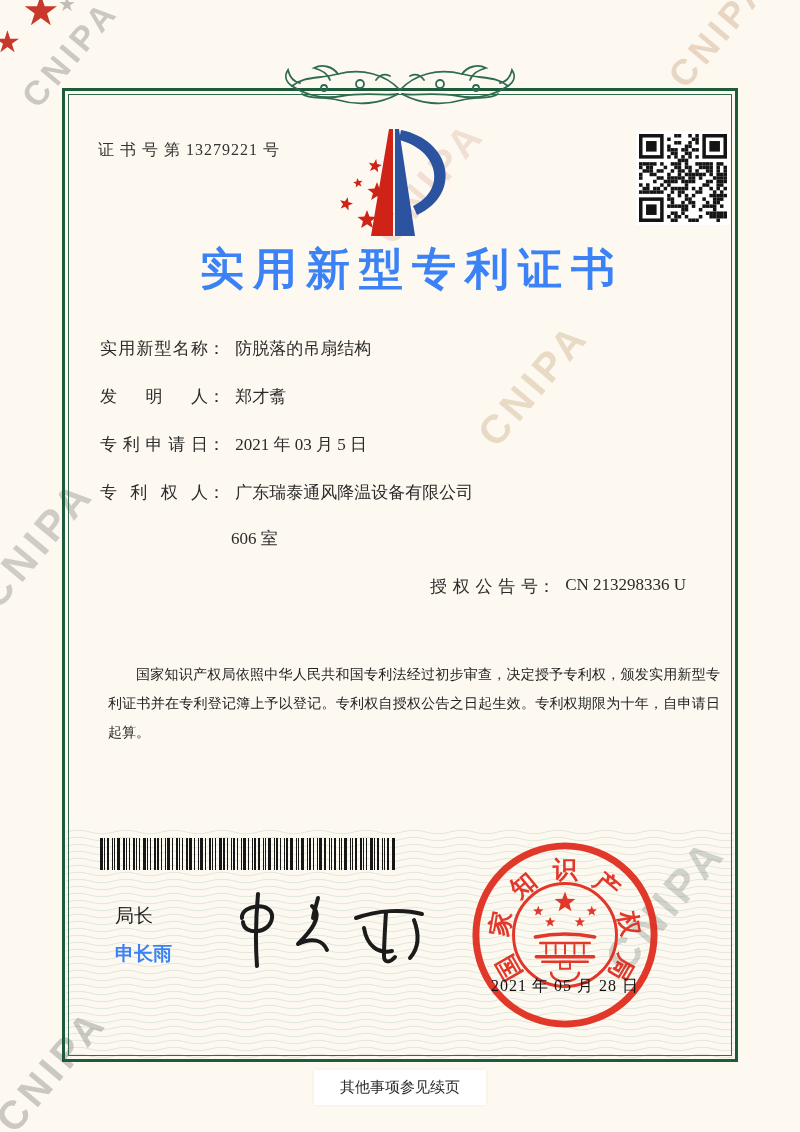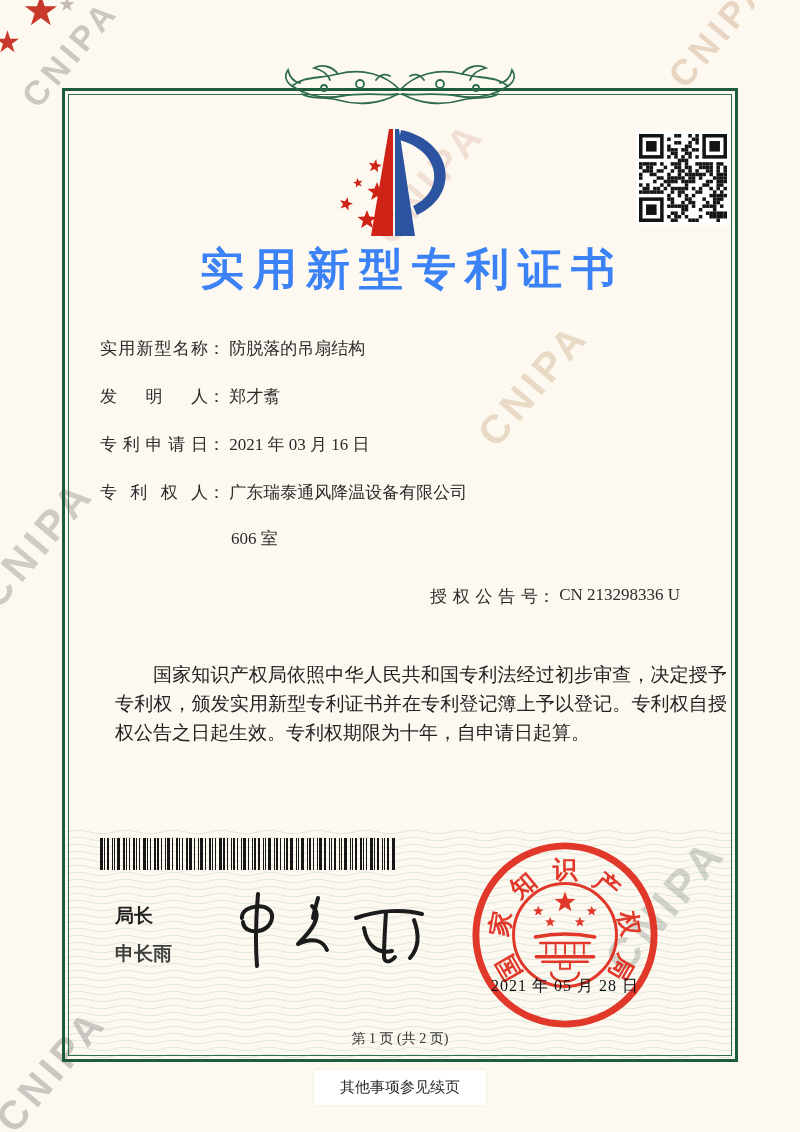--- a/index.html
+++ b/index.html
@@ -20,36 +20,36 @@
   .qr{position:absolute;left:636px;top:131px;width:94px;height:94px;background:#fff;padding:3px}
   .logo{position:absolute;left:323px;top:120px;width:154px;height:120px}
   .title{position:absolute;left:12px;top:240px;width:100%;text-align:center;
          font-size:44px;font-weight:bold;letter-spacing:9px;color:#3b82f6}
   
   .fields{position:absolute;left:100px;top:336px;width:610px;font-size:17px;color:#2b2b2b}
   .row{margin-bottom:23px;line-height:25px}
   .flabel{display:inline-block;width:108px;text-align:justify;text-align-last:justify;
           vertical-align:top}
   .fcolon{display:inline-block;vertical-align:top}
-  .fvalue{display:inline-block;vertical-align:top;max-width:470px}
-  .addr2{margin-left:131px;line-height:25px;margin-top:-2px;margin-bottom:26px}
+  .fvalue{display:inline-block;vertical-align:top;margin-left:6px;max-width:470px}
+  .addr2{margin-left:131px;line-height:25px;margin-top:-2px;margin-bottom:8px}
   .grant{position:relative;height:25px}
-  .grant-right{position:absolute;left:330px;top:8px;white-space:nowrap}
+  .grant-right{position:absolute;left:330px;top:16px;white-space:nowrap}
   
-  .body-text{position:absolute;left:115px;top:660px;width:612px;font-size:19px;
+  .body-text{position:absolute;left:108px;top:660px;width:612px;font-size:14px;
              line-height:29px;text-align:justify;color:#222}
   .body-text p{text-indent:2em;margin:0}
   
   .waves{position:absolute;left:66px;top:828px;width:668px;height:230px;pointer-events:none}
   .barcode{position:absolute;left:100px;top:838px;width:296px;height:32px}
   .barcode div{position:absolute;top:0;bottom:0;background:#161616}
-  .sig-title{position:absolute;left:115px;top:903px;font-size:19px;font-weight:bold;
+  .sig-title{position:absolute;left:115px;top:903px;font-size:19px;font-weight:normal;
              font-family:"Liberation Sans",sans-serif;color:#222}
   .sig-name{position:absolute;left:115px;top:941px;font-size:19px;font-weight:bold;
-            font-family:"Liberation Sans",sans-serif;color:#404040}
+            font-family:"Liberation Sans",sans-serif;color:#3b82f6}
   .signature{position:absolute;left:228px;top:882px;width:210px;height:90px}
   .seal{position:absolute;left:466px;top:836px;width:198px;height:198px;opacity:.93}
   .seal-date{position:absolute;left:466px;top:976px;width:198px;text-align:center;
              font-size:16px;letter-spacing:1px;color:#111;z-index:4}
   .page-num{position:absolute;left:0;top:1030px;width:100%;text-align:center;
             font-size:14px;color:#333}
   .continuation{position:absolute;left:50%;top:1070px;transform:translateX(-50%);
                 background:#fff;padding:8px 26px;font-size:15px;color:#2b2b2b;
                 white-space:nowrap;box-shadow:0 0 4px rgba(0,0,0,.06)}
 </style>
@@ -87,20 +87,21 @@
       <path d="M120,34 C105,18 82,12 58,18 C38,23 24,20 12,30 C24,38 40,44 62,40 C86,36 104,40 118,38"></path>
       <path d="M118,38 C100,48 78,50 58,44 C44,40 30,44 22,38"></path>
       <path d="M58,18 C52,10 42,8 34,12 C42,14 48,18 50,24"></path>
       <path d="M12,30 C6,26 4,20 8,14 C10,22 14,26 20,27"></path>
       <circle cx="80" cy="28" r="4"></circle>
         <circle cx="44" cy="32" r="3"></circle>
       <path d="M96,24 q6,-8 14,-4"></path>
     </g>
   </svg>
 
+  <div class="cert-no">证 书 号 第 13279221 号</div>
 
   <div class="qr">
     <svg id="qr" viewBox="0 0 90 90" width="88" height="88">
         <rect x="36.00" y="0.00" width="3.60" height="3.60" fill="#141414"></rect>
         <rect x="39.60" y="0.00" width="3.60" height="3.60" fill="#141414"></rect>
         <rect x="50.40" y="0.00" width="3.60" height="3.60" fill="#141414"></rect>
         <rect x="57.60" y="0.00" width="3.60" height="3.60" fill="#141414"></rect>
         <rect x="28.80" y="3.60" width="3.60" height="3.60" fill="#141414"></rect>
         <rect x="54.00" y="3.60" width="3.60" height="3.60" fill="#141414"></rect>
         <rect x="57.60" y="3.60" width="3.60" height="3.60" fill="#141414"></rect>
@@ -353,21 +354,21 @@
     <div class="row">
       <span class="flabel">实用新型名称</span><span class="fcolon">：</span>
       <span class="fvalue">防脱落的吊扇结构</span>
     </div>
     <div class="row">
       <span class="flabel">发明人</span><span class="fcolon">：</span>
       <span class="fvalue">郑才翥</span>
     </div>
     <div class="row">
       <span class="flabel">专利申请日</span><span class="fcolon">：</span>
-      <span class="fvalue">2021 年 03 月 16 日</span>
+      <span class="fvalue">2021 年 03 月 5 日</span>
     </div>
     <div class="row">
       <span class="flabel">专利权人</span><span class="fcolon">：</span>
       <span class="fvalue">广东瑞泰通风降温设备有限公司</span>
     </div>
     <div class="addr2">606 室</div>
     <div class="grant">
       <span class="grant-right">
         <span class="flabel">授权公告号</span><span>：</span>
         <span class="fvalue">CN 213298336 U</span>
@@ -539,16 +540,15 @@
       <path d="M-25,8 h50" stroke-width="2.5"></path>
       <path d="M-19,10 v9 M-9.5,10 v9 M0,10 v9 M9.5,10 v9 M19,10 v9" stroke-width="2"></path>
       <path d="M-29,22 h58" stroke-width="3.5"></path>
       <path d="M-23,27 h46" stroke-width="2.5"></path>
       <path d="M-5,27 h10 v7 h-10 Z" stroke-width="2"></path>
       <path d="M-14,38 a14,9 0 0 0 28,0" stroke-width="2.5"></path>
     </g>
   </svg>
   <div class="seal-date">2021 年 05 月 28 日</div>
 
-  <div class="page-num">第 1 页 (共 2 页)</div>
   <div class="continuation">其他事项参见续页</div>
 
 </div>
 
 </body></html>

